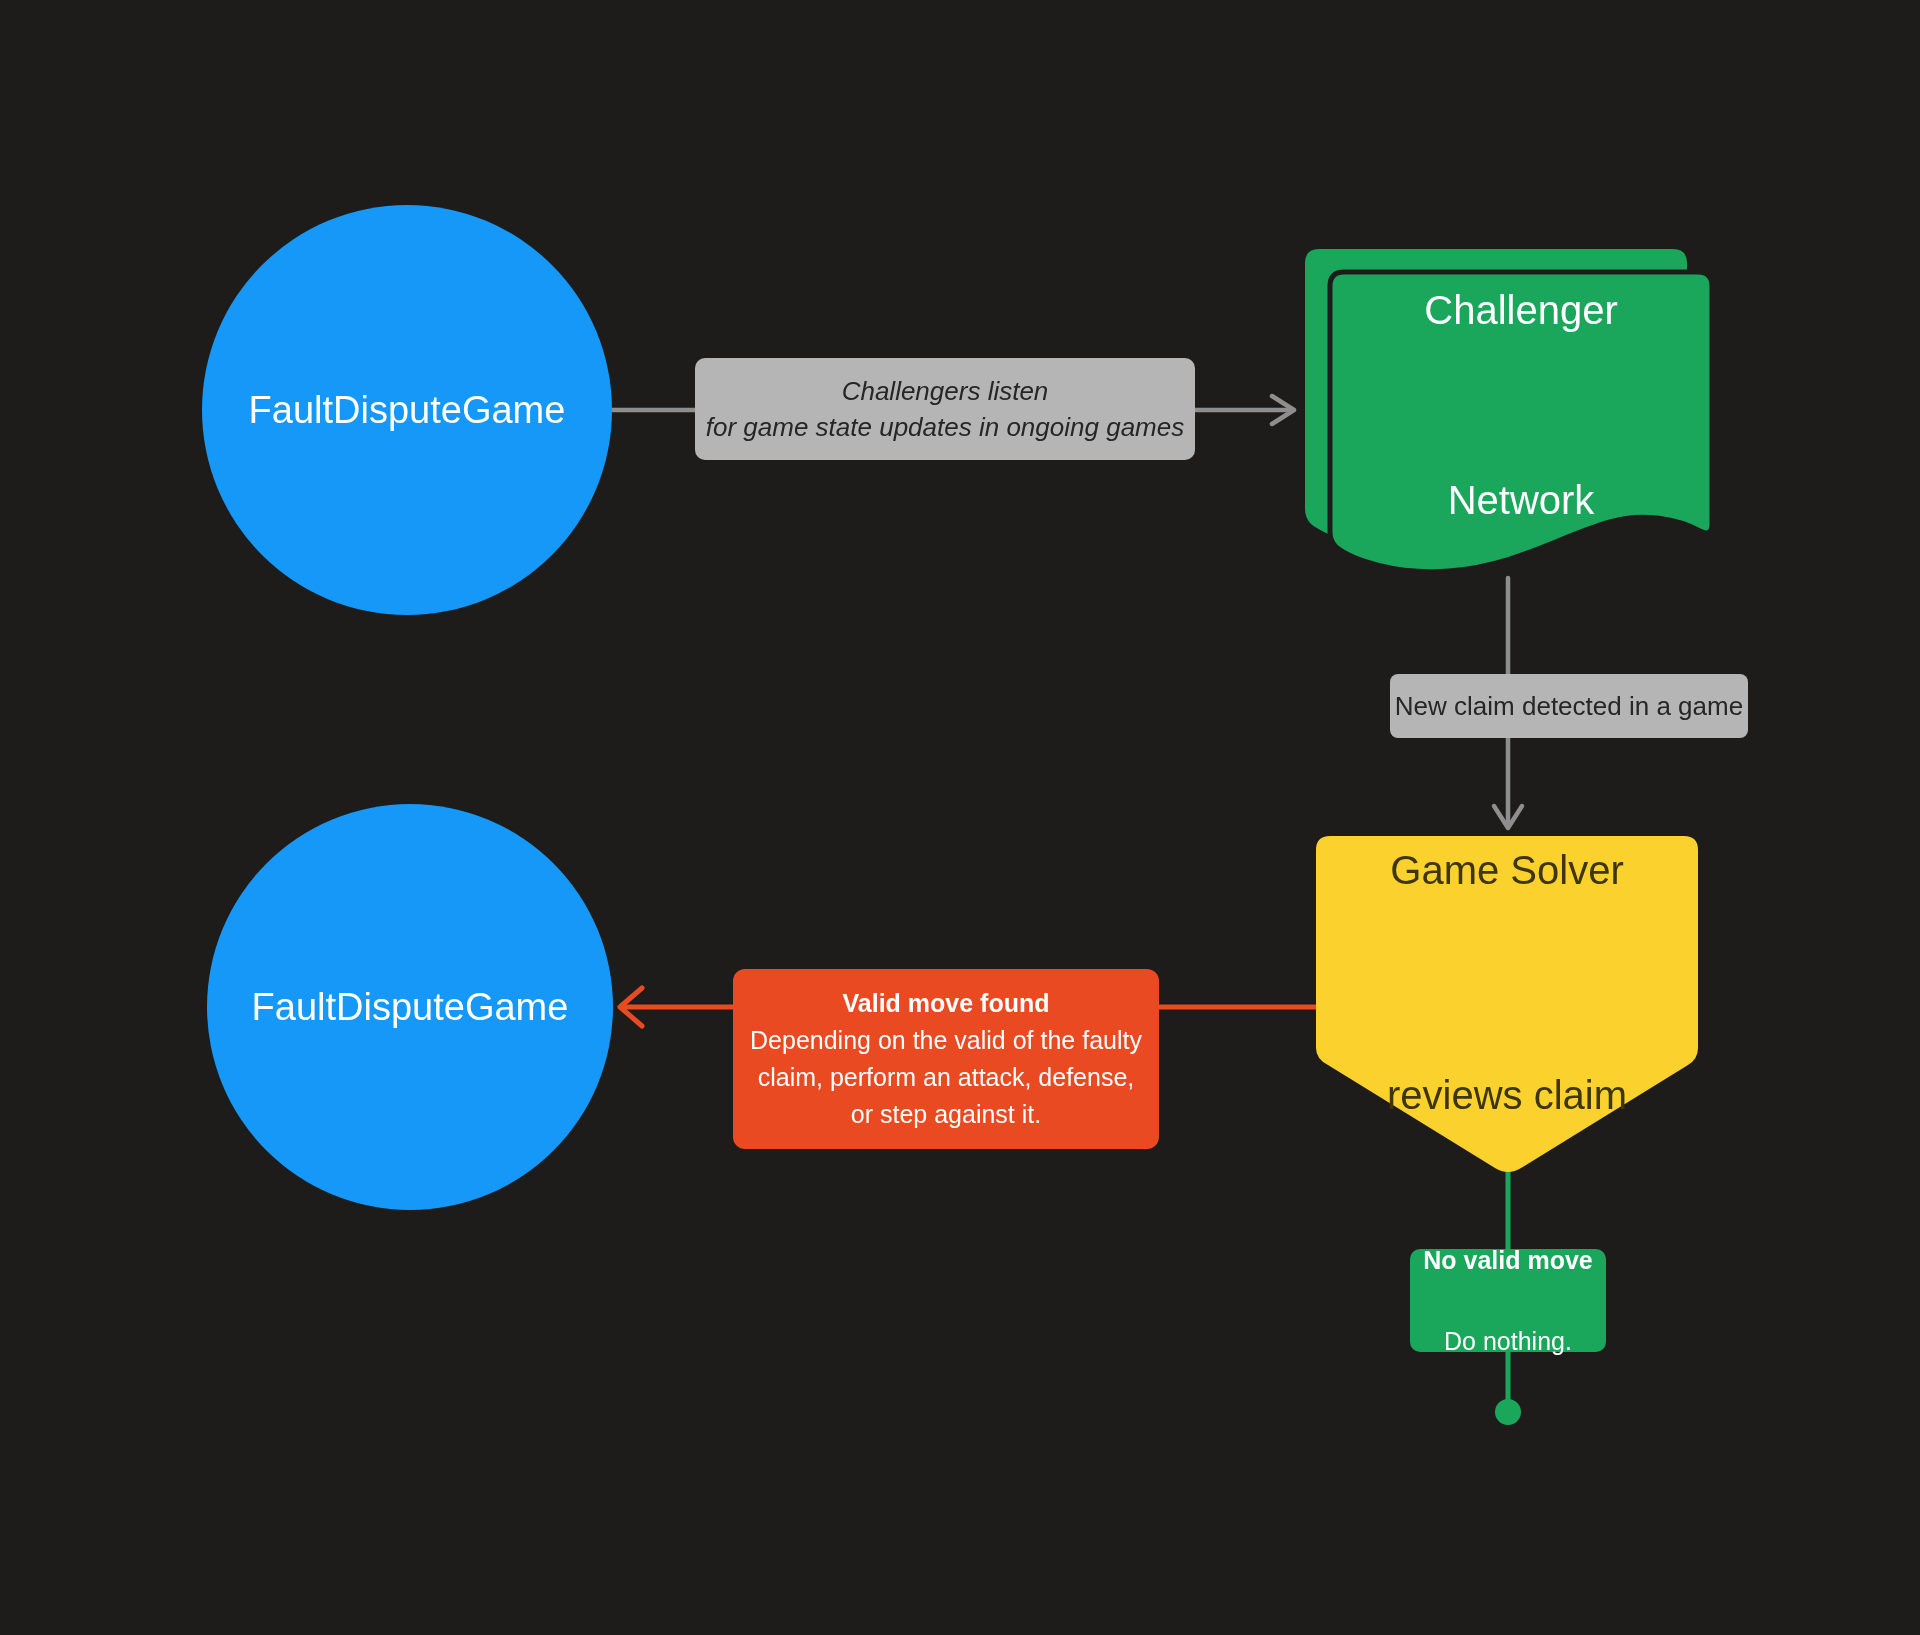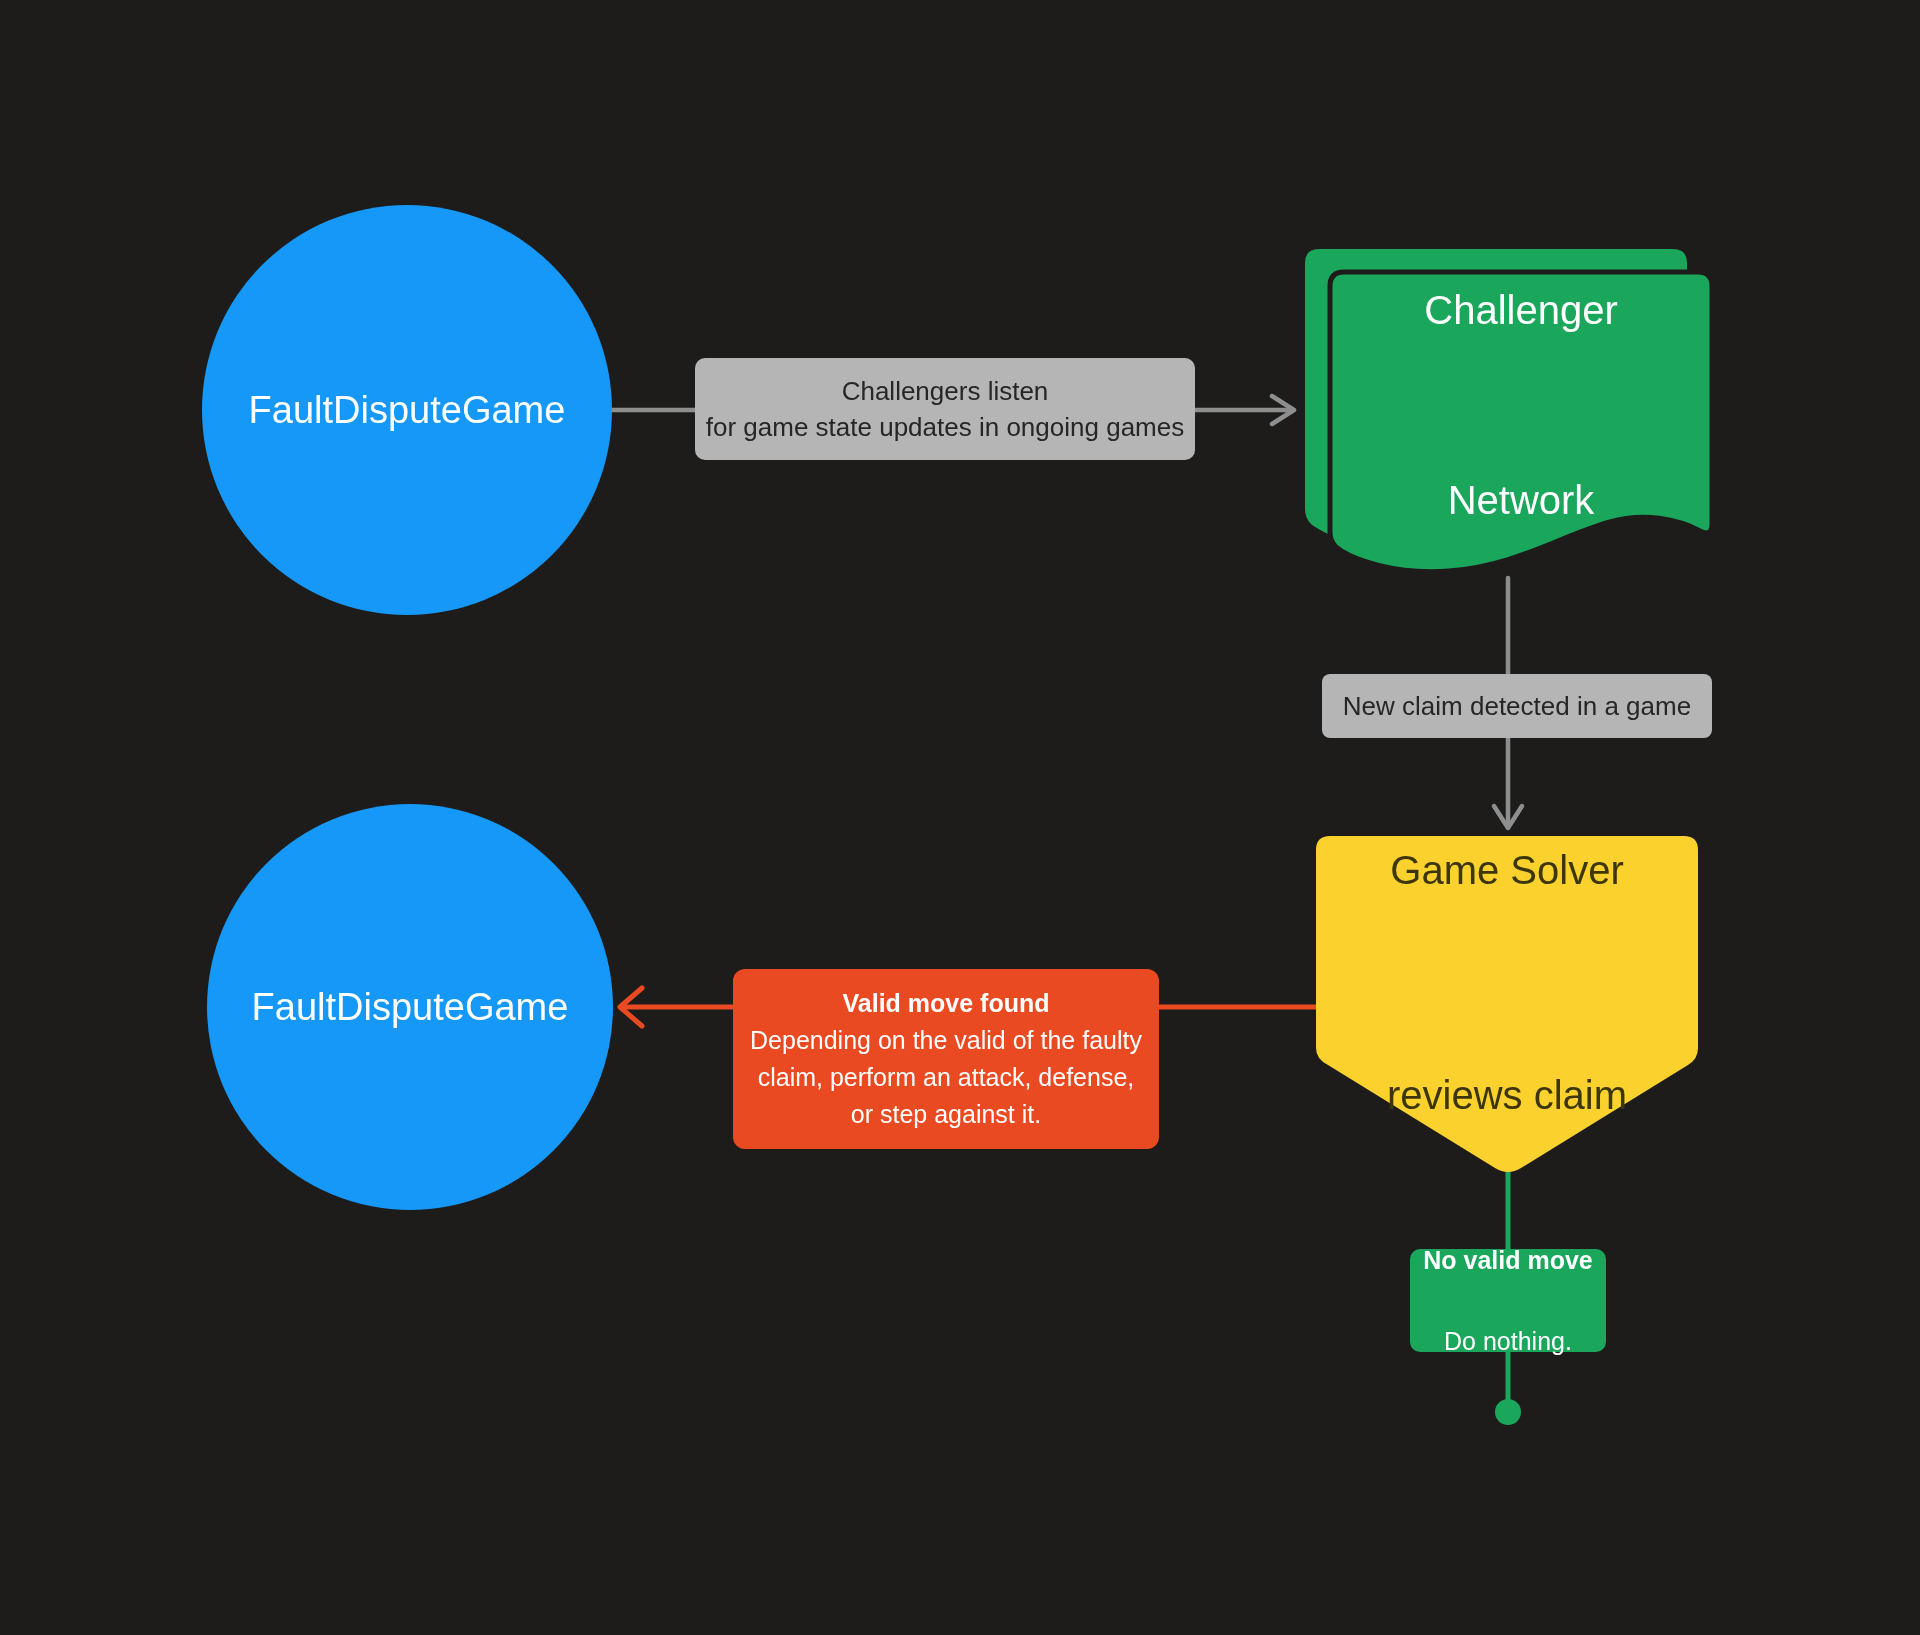--- a/index.html
+++ b/index.html
@@ -102,31 +102,31 @@
     <path style="fill:var(--yellow);" d="M 1330 836 L 1684 836 Q 1698 836 1698 850 L 1698 1048 Q 1698 1059 1688 1065
              L 1521 1168 Q 1508 1176 1495 1168 L 1328 1065 Q 1316 1059 1316 1048
              L 1316 850 Q 1316 836 1330 836 Z"></path>
   </svg>
 
   <div class="abs circle-node" style="left:202px;top:205px;width:410px;height:410px;">
     <div>Fault</div>
     <div>DisputeGame</div>
   </div>
 
-  <div class="abs gray-label" style="left:695px;top:358px;width:500px;height:102px;">
+  <div class="abs gray-label" style="left:695px;top:358px;width:500px;height:102px;font-style:italic;">
     <div>Challengers listen</div>
     <div>for game state updates in ongoing games</div>
   </div>
 
   <div class="abs shape-text" style="left:1330px;top:280px;width:382px;height:250px;color:var(--white_text);">
     <div>Challenger</div>
     <div>Network</div>
   </div>
 
-  <div class="abs gray-label" style="left:1322px;top:674px;width:390px;height:64px;border-radius:8px;">
+  <div class="abs gray-label" style="left:1390px;top:674px;width:358px;height:64px;border-radius:8px;">
     <div>New claim detected in a game</div>
   </div>
 
   <div class="abs shape-text" style="left:1316px;top:840px;width:382px;height:285px;color:var(--solver_text);">
     <div>Game Solver</div>
     <div>reviews claim</div>
   </div>
 
   <div class="abs red-box" style="left:733px;top:969px;width:426px;height:180px;">
     <div class="bold">Valid move found</div>

